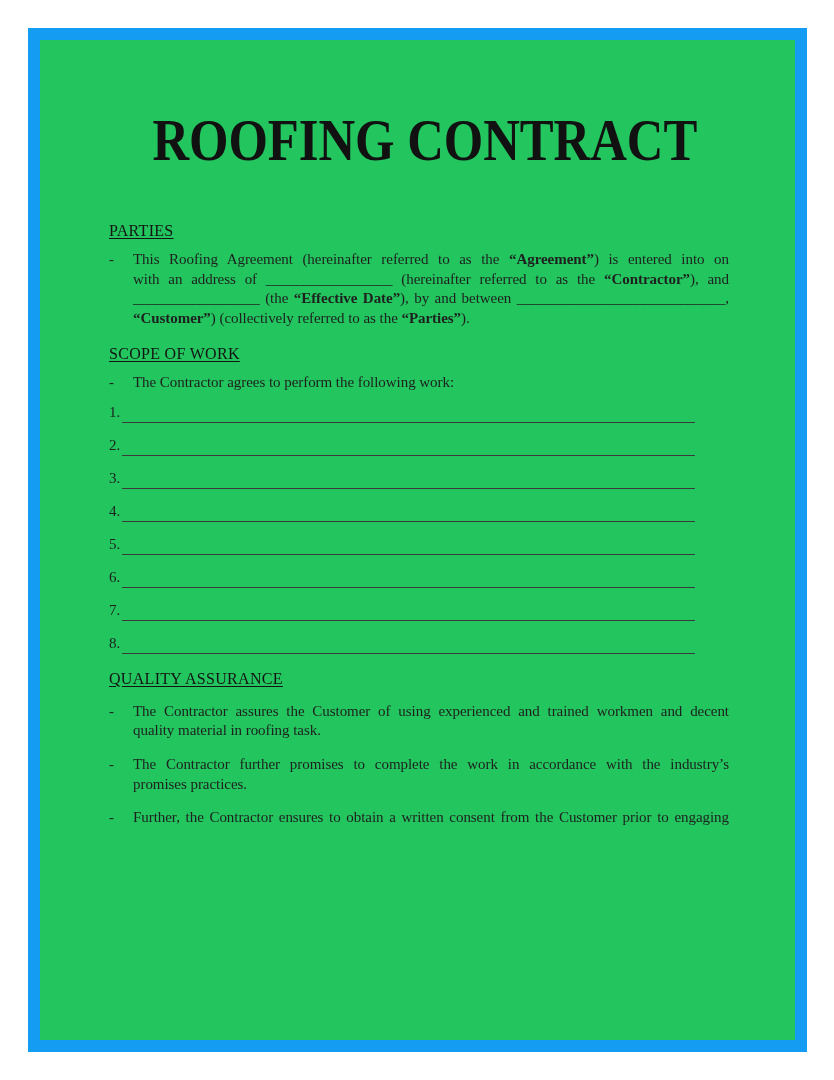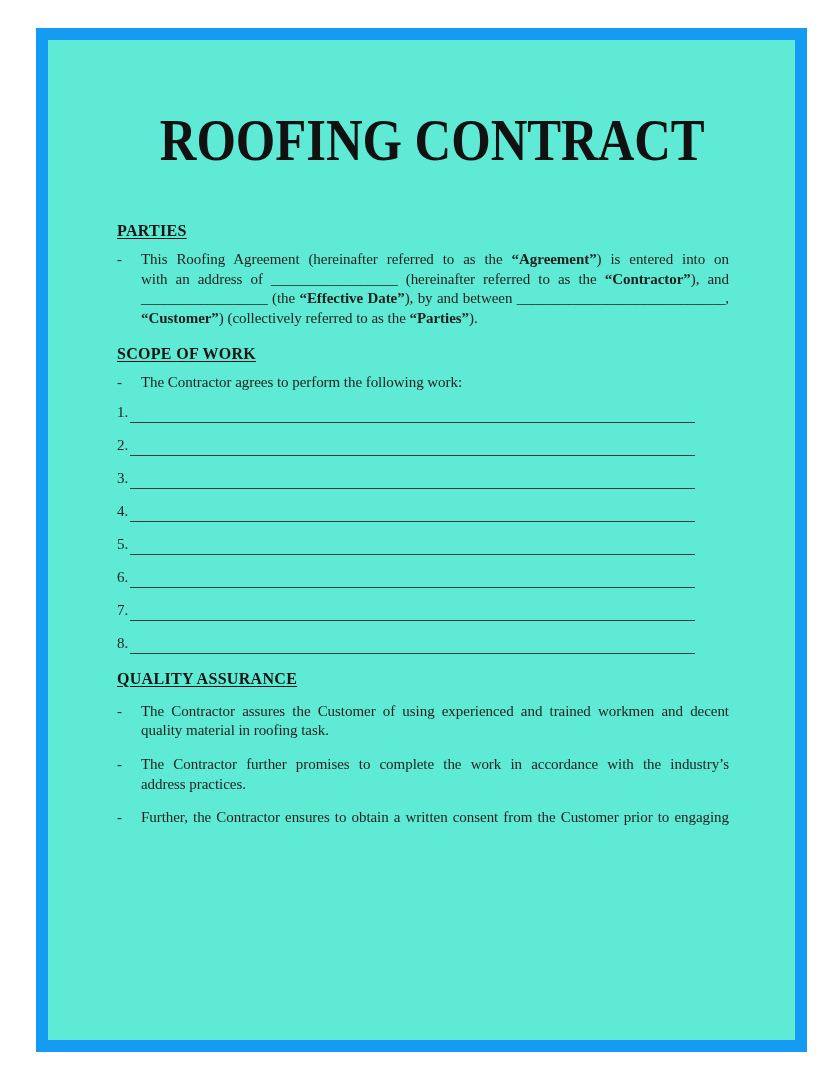--- a/index.html
+++ b/index.html
@@ -8,36 +8,35 @@
     --rule:#3b3b3b;
   }
   html,body{margin:0;padding:0;background:#ffffff;}
   body{
     width:834px;height:1080px;position:relative;overflow:hidden;
     font-family:"Liberation Serif","DejaVu Serif",serif;color:var(--ink);
   }
   .frame{
     position:absolute;left:28px;top:28px;right:27px;bottom:28px;
     border:12px solid var(--blue);
-    background:#5eead4;
-    margin-left:8px;
+    background:#22c55e;
   }
   .inner{
     position:absolute;left:0;top:0;right:0;bottom:0;
     padding:70px 66px 0 69px;
     font-size:15px;line-height:19.7px;letter-spacing:-0.05px;
   }
   .title{
     font-weight:bold;font-size:59px;line-height:59px;
     text-align:center;margin:1px 0 51px 0;
     transform:scaleX(0.86);transform-origin:50% 50%;
     white-space:nowrap;color:#111;
   }
   .sec-heading{
-    font-weight:bold;font-size:16px;line-height:20px;letter-spacing:0.3px;
+    font-weight:normal;font-size:16px;line-height:20px;letter-spacing:0.3px;
     text-decoration:underline;text-underline-offset:2px;
     margin:15px 0 9px 0;color:#141414;
   }
   .sec-heading.first{margin-top:0;}
   .sec-heading.q{margin-bottom:13px;}
   .bullet{position:relative;padding-left:24px;}
   .bullet + .bullet{margin-top:14px;}
   .dash{position:absolute;left:0;top:0;}
   .pline{white-space:nowrap;}
   .pline.j{text-align:justify;text-align-last:justify;}
@@ -134,21 +133,21 @@
     <div class="btext">
               <div class="pline j"><span>The Contractor assures the Customer of using experienced and trained workmen and decent</span></div>
               <div class="pline"><span>quality material in roofing task.</span></div>
             </div>
   </div>
 
   <div class="bullet">
     <span class="dash">-</span>
     <div class="btext">
               <div class="pline j"><span>The Contractor further promises to complete the work in accordance with the industry’s</span></div>
-              <div class="pline"><span>address practices.</span></div>
+              <div class="pline"><span>promises practices.</span></div>
             </div>
   </div>
 
   <div class="bullet">
     <span class="dash">-</span>
     <div class="btext">
               <div class="pline j"><span>Further, the Contractor ensures to obtain a written consent from the Customer prior to engaging</span></div>
             </div>
   </div>
 </div>

